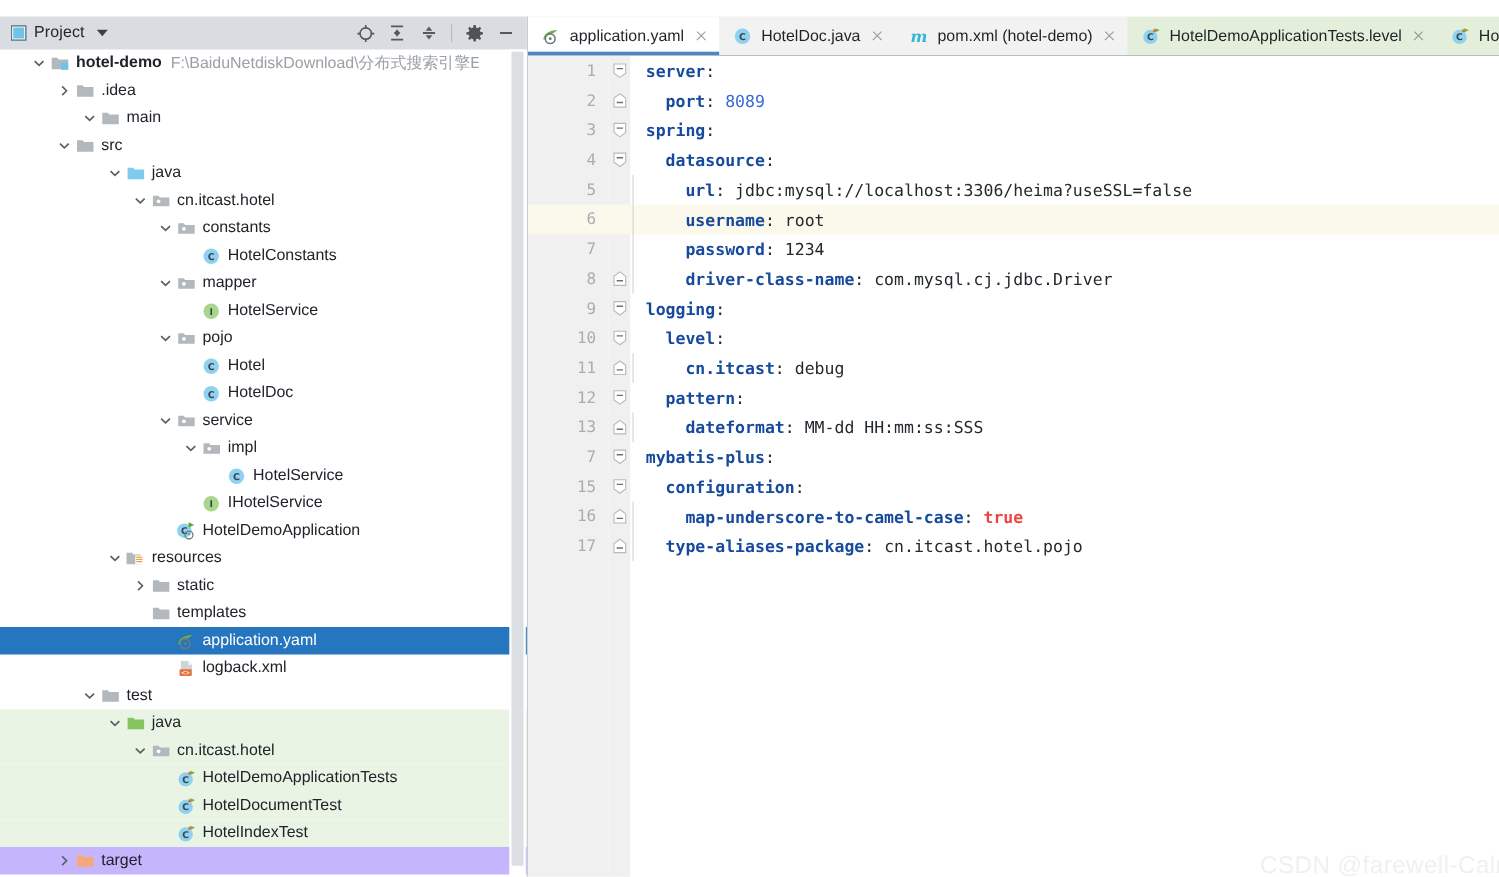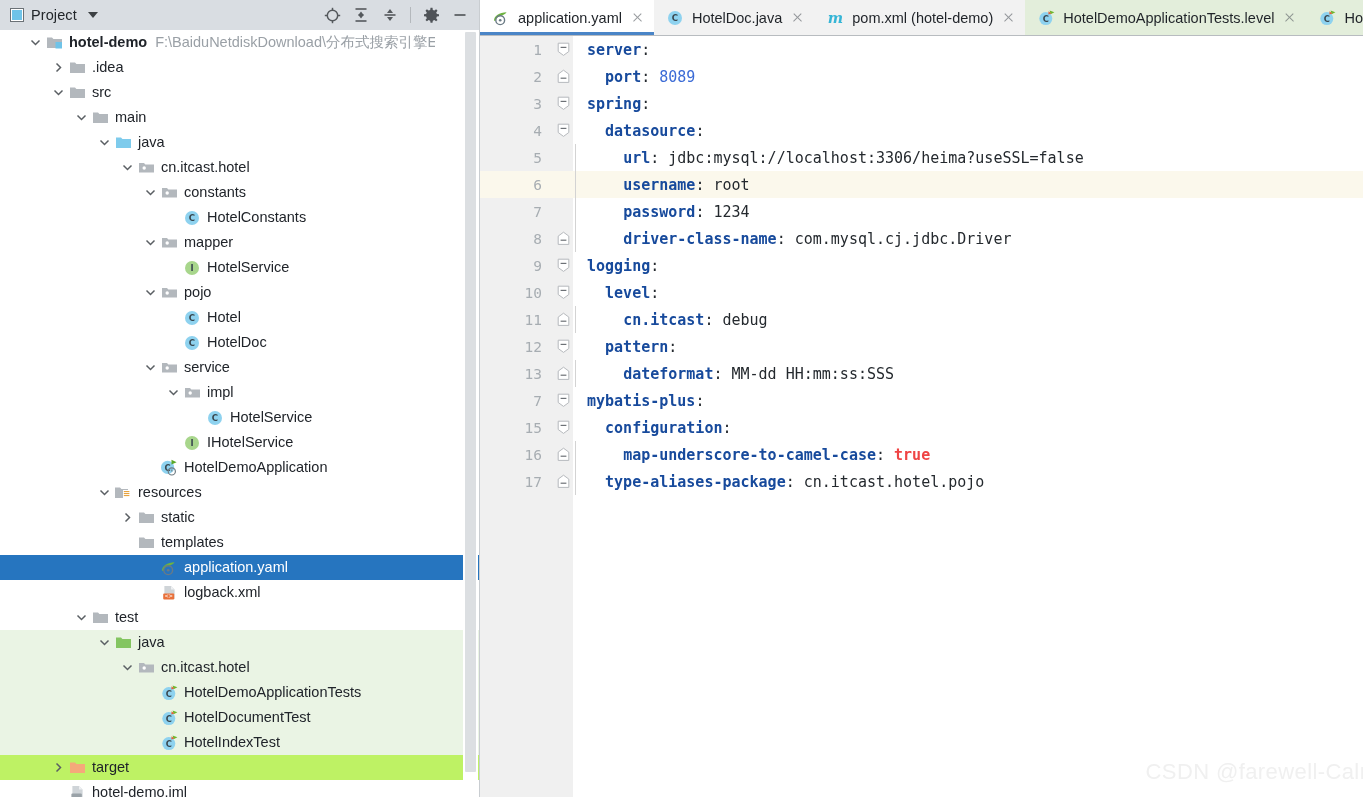--- a/index.html
+++ b/index.html
@@ -3,21 +3,21 @@
 <meta charset="utf-8">
 <style>
   * { box-sizing: border-box; margin: 0; padding: 0; }
   html, body {
     width: 1363px; height: 797px;
     overflow: hidden;
     background: #ffffff;
     font-family: "Liberation Sans", sans-serif;
     -webkit-font-smoothing: antialiased;
   }
-  #app { position: relative; width: 1363px; height: 680px; display: flex; }
+  #app { position: relative; width: 1363px; height: 680px; display: flex; margin-top: 15px; }
 
   
   .sidebar {
     width: 480px; height: 797px;
     background: #ffffff;
     position: relative;
     flex: 0 0 480px;
     border-right: 1px solid #c9cdd1;
   }
   .panel-header {
@@ -68,21 +68,21 @@
     height: 25px;
     display: flex; align-items: center;
     font-size: 14.5px;
     color: #20242a;
     white-space: nowrap;
     padding-right: 4px;
     padding-left: 20px;
   }
   .row.sel { background: #2675bf; color: #ffffff; }
   .row.greenbg { background: #eaf4e4; }
-  .row.yellowbg { background: #bef264; }
+  .row.yellowbg { background: #c4b5fd; }
   .twisty {
     width: 18px; min-width: 18px; height: 25px;
     display: flex; align-items: center; justify-content: center;
     color: #5a5f63;
   }
   .twisty svg { display: block; }
   .ico {
     width: 20px; min-width: 20px; height: 25px;
     display: flex; align-items: center; justify-content: center;
     margin-right: 5px;
@@ -294,46 +294,46 @@
             </svg>
           </span>
           <span class="ico">
             <svg width="17" height="15" viewBox="0 0 17 15">
               <path d="M1 2.5h5l1.4 1.6H16V13H1z" fill="#b3b8bd"></path>
             </svg>
           </span>
           <span class="lbl">.idea</span>
         </div>
         <div class="row">
+          <span style="width: 52px; min-width: 52px; height: 25px;"></span>
+          <span class="twisty">
+            <svg width="11" height="11" viewBox="0 0 11 11">
+              <polyline points="1.5,3.5 5.5,7.5 9.5,3.5" fill="none" stroke="currentColor" stroke-width="1.5"></polyline>
+            </svg>
+          </span>
+          <span class="ico">
+            <svg width="17" height="15" viewBox="0 0 17 15">
+              <path d="M1 2.5h5l1.4 1.6H16V13H1z" fill="#b3b8bd"></path>
+            </svg>
+          </span>
+          <span class="lbl">main</span>
+        </div>
+        <div class="row">
           <span style="width: 29px; min-width: 29px; height: 25px;"></span>
           <span class="twisty">
             <svg width="11" height="11" viewBox="0 0 11 11">
               <polyline points="1.5,3.5 5.5,7.5 9.5,3.5" fill="none" stroke="currentColor" stroke-width="1.5"></polyline>
             </svg>
           </span>
           <span class="ico">
             <svg width="17" height="15" viewBox="0 0 17 15">
               <path d="M1 2.5h5l1.4 1.6H16V13H1z" fill="#b3b8bd"></path>
             </svg>
           </span>
           <span class="lbl">src</span>
-        </div>
-        <div class="row">
-          <span style="width: 52px; min-width: 52px; height: 25px;"></span>
-          <span class="twisty">
-            <svg width="11" height="11" viewBox="0 0 11 11">
-              <polyline points="1.5,3.5 5.5,7.5 9.5,3.5" fill="none" stroke="currentColor" stroke-width="1.5"></polyline>
-            </svg>
-          </span>
-          <span class="ico">
-            <svg width="17" height="15" viewBox="0 0 17 15">
-              <path d="M1 2.5h5l1.4 1.6H16V13H1z" fill="#b3b8bd"></path>
-            </svg>
-          </span>
-          <span class="lbl">main</span>
         </div>
         <div class="row">
           <span style="width: 75px; min-width: 75px; height: 25px;"></span>
           <span class="twisty">
             <svg width="11" height="11" viewBox="0 0 11 11">
               <polyline points="1.5,3.5 5.5,7.5 9.5,3.5" fill="none" stroke="currentColor" stroke-width="1.5"></polyline>
             </svg>
           </span>
           <span class="ico">
             <svg width="17" height="15" viewBox="0 0 17 15">

